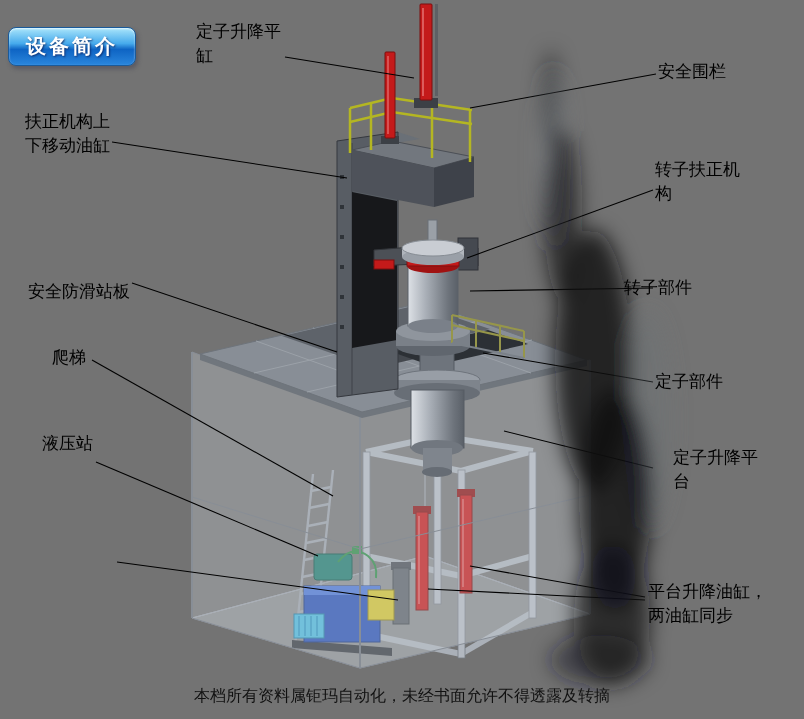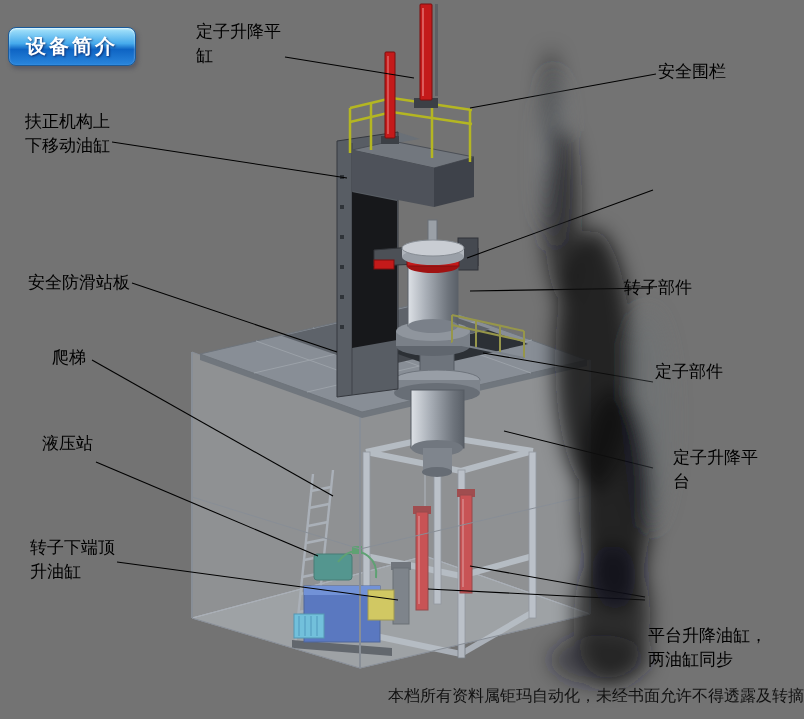--- a/index.html
+++ b/index.html
@@ -17,21 +17,21 @@
     border:1px solid #1a5a9a; border-radius:8px;
     box-shadow:2px 3px 4px rgba(60,60,80,0.45), inset 0 1px 2px rgba(255,255,255,0.7);
     text-shadow:1px 1px 2px rgba(10,30,90,0.8);
     z-index:3;
   }
   .label {
     position:absolute; font-size:17px; line-height:1.4; color:#000;
     white-space:pre-line; z-index:3;
   }
   .footer {
-    position:absolute; left:0; top:686px; width:100%; text-align:right;
+    position:absolute; left:0; top:686px; width:100%; text-align:center;
     font-size:16px; color:#111; z-index:3;
   }
 </style>
 </head>
 <body>
 
 <div class="canvas">
 
   <svg class="art" viewBox="0 0 804 719" width="804" height="719">
     <defs>
@@ -251,27 +251,27 @@
     </g>
   </svg>
 
   <div class="badge">设备简介</div>
 
   <div class="label" style="left:196px; top:20px;">定子升降平
 缸</div>
   <div class="label" style="left:658px; top:60px;">安全围栏</div>
   <div class="label" style="left:25px;  top:110px;text-align:center;">扶正机构上
 下移动油缸</div>
-  <div class="label" style="left:28px;  top:271px;">安全防滑站板</div>
+  <div class="label" style="left:655px; top:158px;">转子扶正机
+构</div>
+  <div class="label" style="left:28px;  top:280px;">安全防滑站板</div>
   <div class="label" style="left:624px; top:276px;">转子部件</div>
   <div class="label" style="left:52px;  top:346px;">爬梯</div>
-  <div class="label" style="left:655px; top:360px;">定子部件</div>
+  <div class="label" style="left:655px; top:370px;">定子部件</div>
   <div class="label" style="left:42px;  top:432px;">液压站</div>
   <div class="label" style="left:673px; top:446px;">定子升降平
 台</div>
-  <div class="label" style="left:30px;  top:536px;">转子下端顶
-升油缸</div>
-  <div class="label" style="left:648px; top:580px;margin-top:44px;">平台升降油缸，
+  <div class="label" style="left:648px; top:580px;">平台升降油缸，
 两油缸同步</div>
 
   <div class="footer">本档所有资料属钜玛自动化，未经书面允许不得透露及转摘</div>
 
 </div>
 
 </body></html>

